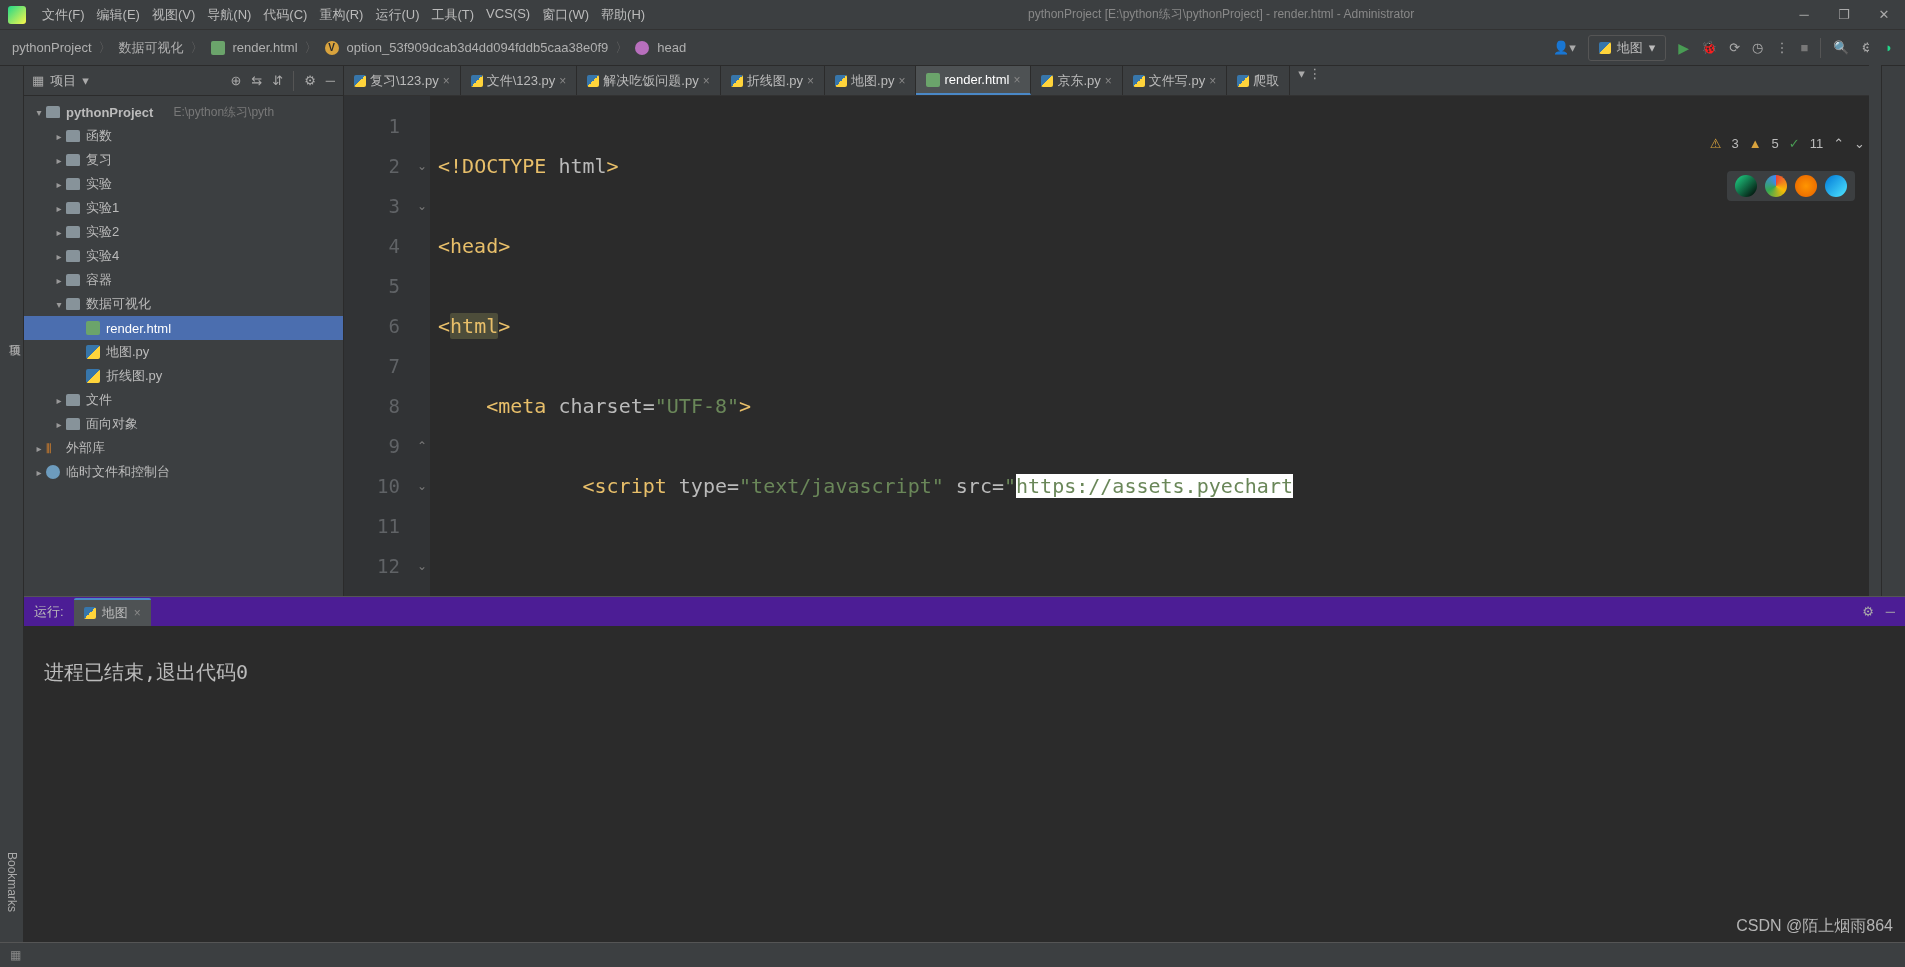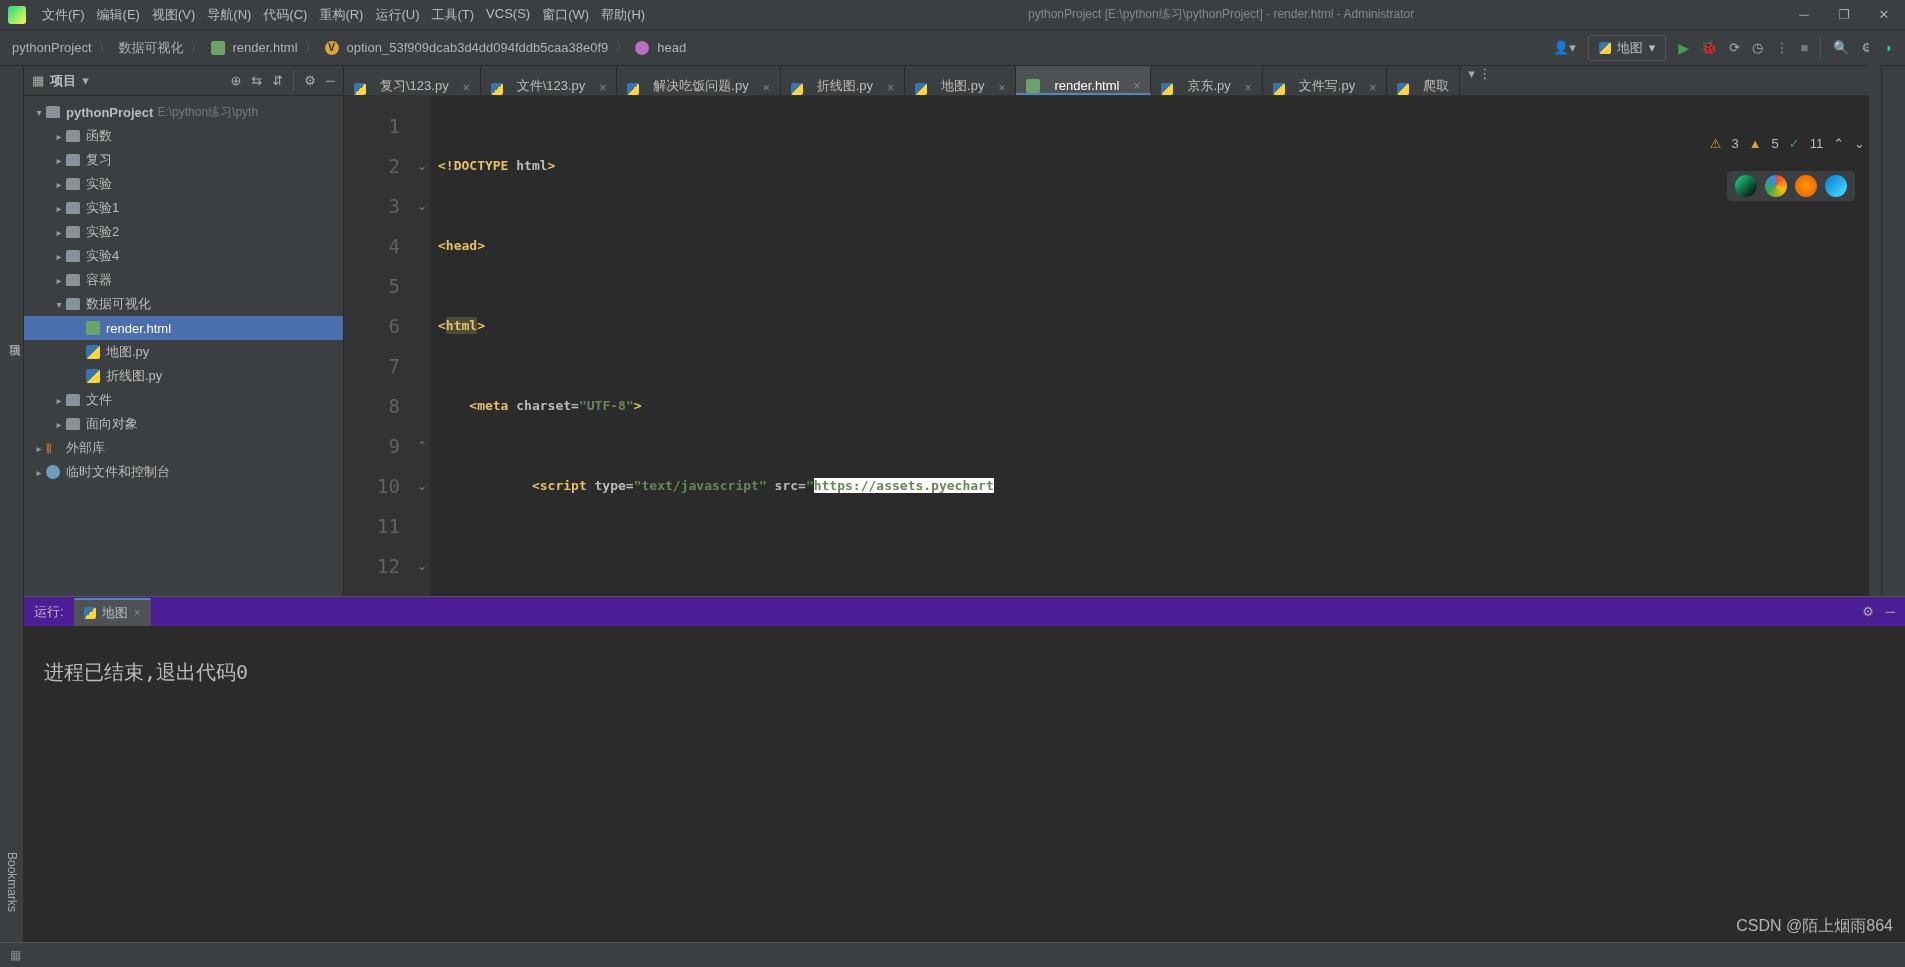--- a/index.html
+++ b/index.html
@@ -34,50 +34,50 @@
 .main-area { display: flex; height: 530px; }
 
 
 .left-gutter { width: 24px; background: #3c3f41; border-right:1px solid #2b2b2b; writing-mode: vertical-rl; text-align:center; padding-top:8px; color:#aaa; font-size:12px;}
 .right-gutter { position:absolute; right:0; top:66px; width:24px; height:530px; background:#3c3f41; border-left:1px solid #2b2b2b;}
 .left-mid-gutter { position:absolute; left:0; top:596px; width:24px; bottom:25px; background:#3c3f41; border-right:1px solid #2b2b2b; writing-mode: vertical-rl; display:flex; justify-content:flex-end; align-items:center; padding-bottom:10px; color:#aaa; font-size:12px; gap:20px;}
 
 
 .project-panel { width: 320px; background: #3c3f41; border-right: 1px solid #2b2b2b; display:flex; flex-direction:column;}
 .proj-header { height: 30px; display:flex; align-items:center; padding:0 8px; border-bottom:1px solid #2b2b2b; gap:6px;}
-.proj-title { font-weight:bold; color:#bbb;}
+.proj-title { font-weight:normal; color:#bbb;}
 .proj-tools { margin-left:auto; display:flex; gap:10px; color:#aaa; align-items:center;}
 .tree { padding: 4px 0; overflow:hidden; }
 .tree-item { display:flex; align-items:center; padding:2px 0 2px 8px; cursor:pointer; white-space:nowrap; height:24px;}
 .tree-item.selected { background:#4b6eaf; color:#fff;}
 .tree-item.root { color:#ccc; }
 .tree-arrow { width:14px; color:#999; font-size:10px; text-align:center;}
 .folder-ico { width:14px;height:12px;background:#87939a;border-radius:2px 2px 1px 1px; margin-right:6px; display:inline-block;}
 .folder-ico.root{ background:#87939a;}
 .html-ico { width:14px;height:14px;background:#6ba46b;border-radius:2px;margin-right:6px;display:inline-block;}
 .py-file-ico { width:14px;height:14px;display:inline-block;background:linear-gradient(135deg,#3776ab 50%,#ffd43b 50%);border-radius:2px;margin-right:6px;}
 .lib-ico { width:14px;height:14px;display:inline-block;margin-right:6px;color:#d9822b;}
 .scratch-ico { width:14px;height:14px;display:inline-block;margin-right:6px;background:#6d9cbe;border-radius:50%;}
 .tree-label { color:#bbb; }
 .tree-item.selected .tree-label{color:#fff;}
-.tree-path { color:#787878; font-size:12px; margin-left:4px;}
+.tree-path { color:#787878; font-size:12px; margin-left:20px;}
 .indent1{padding-left:8px;} .indent2{padding-left:28px;} .indent3{padding-left:48px;}
 
 
 .editor { flex:1; background:#2b2b2b; display:flex; flex-direction:column; min-width:0;}
 .tabs { height:30px; background:#3c3f41; display:flex; align-items:stretch; border-bottom:1px solid #323232; overflow:hidden;}
-.tab { display:flex; align-items:flex-end; padding:0 10px; gap:14px; color:#bbb; border-right:1px solid #2b2b2b; cursor:pointer; white-space:nowrap;}
+.tab { display:flex; align-items:center; padding:0 10px; gap:4px; color:#bbb; border-right:1px solid #2b2b2b; cursor:pointer; white-space:nowrap;}
 .tab.active { background:#4e5254; border-bottom:2px solid #4a88c7; color:#fff;}
 .tab-close { color:#888; font-size:12px;}
 .tab-more { padding:0 8px; color:#aaa;}
 .code-area { flex:1; display:flex; position:relative; overflow:hidden;}
 .gutter { width:70px; background:#313335; text-align:right; padding:10px 14px 10px 0; color:#606366; font-family:Consolas,monospace; font-size:19px; line-height:40px; user-select:none;}
 .fold-gutter { width:16px; background:#313335; padding-top:10px; line-height:40px; font-size:19px;}
 .fold-mark { color:#777; text-align:center; font-size:12px; height:40px; display:flex; align-items:center; justify-content:center;}
-.code { flex:1; padding:10px 0 16px 8px; font-family:Consolas,monospace; font-size:13px; line-height:40px; white-space:pre; color:#a9b7c6; overflow:hidden; position:relative;font-weight:bold;}
+.code { flex:1; padding:10px 0 16px 8px; font-family:Consolas,monospace; font-size:20px; line-height:40px; white-space:pre; color:#a9b7c6; overflow:hidden; position:relative;}
 .code .line{height:40px;}
 .c-tag { color:#e8bf6a; }
 .c-attr { color:#bababa; }
 .c-str { color:#6a8759; }
 .hl-html { background:#4d4d3a; border-radius:2px; padding:1px 0px;}
 .hl-url { background:#ffffff; }
 .code-minimap { position:absolute; right:24px; top:30px; width:12px; bottom:0; background:#3c3f41;}
 .inspections { position:absolute; right:40px; top:40px; display:flex; gap:10px; align-items:center; font-size:13px;}
 .insp-warn{color:#d9a33d;} .insp-err{color:#d9a33d;} .insp-ok{color:#499c54;}
 .browser-icons { position:absolute; right:50px; top:75px; display:flex; gap:8px; background:#3c3f41; padding:4px 8px; border-radius:4px;}

